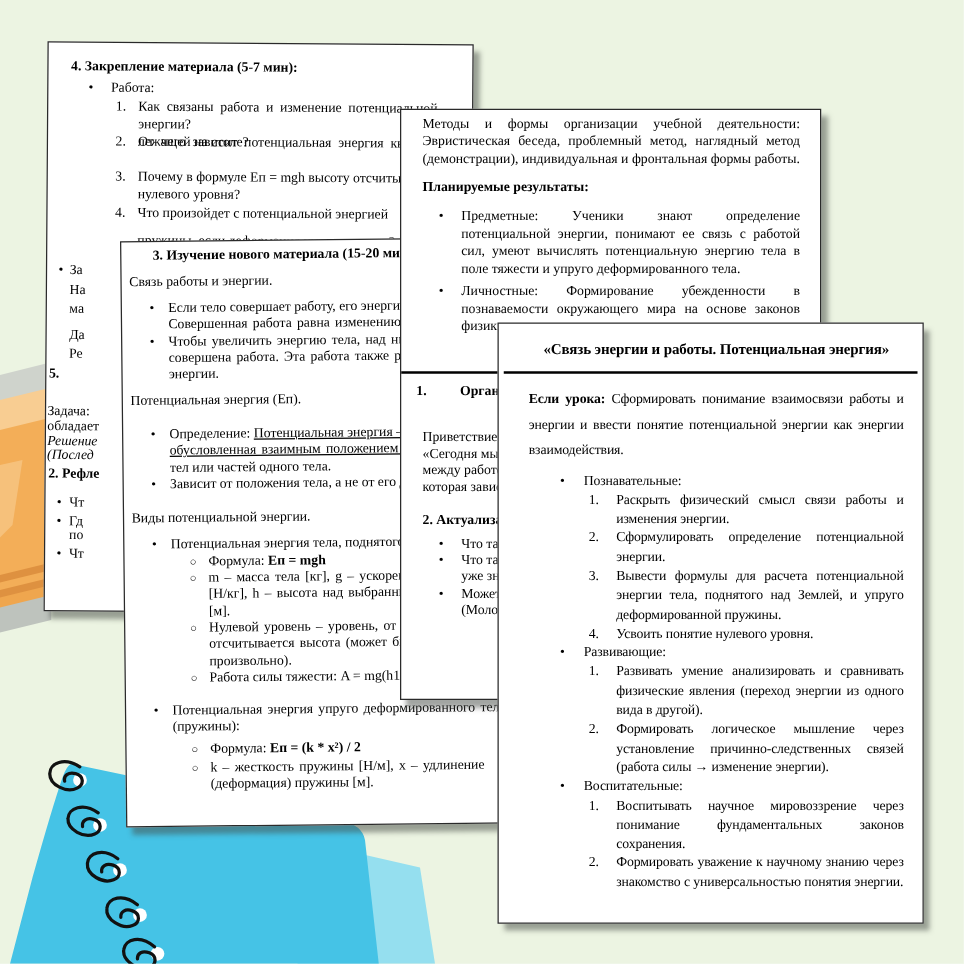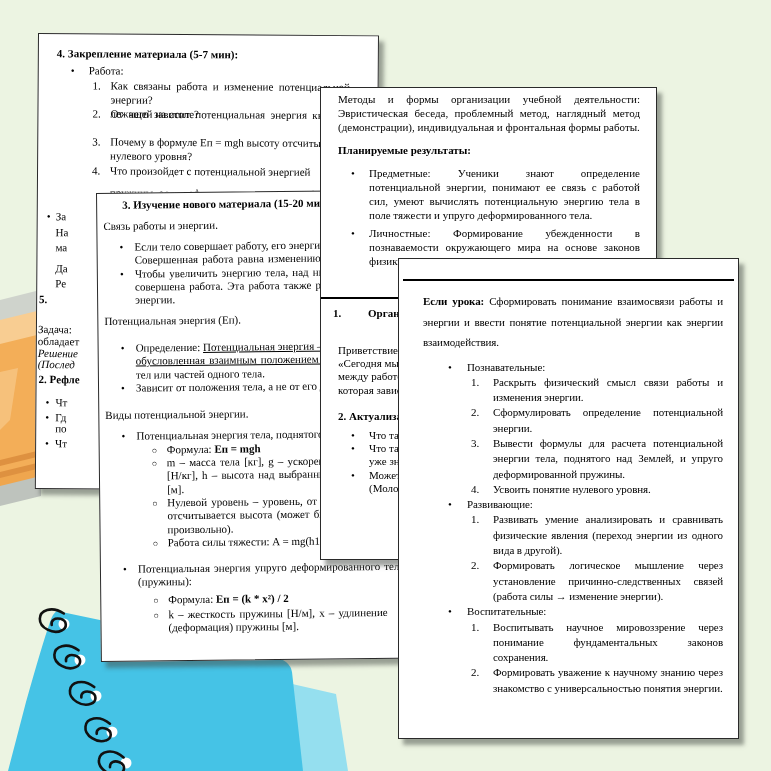--- a/index.html
+++ b/index.html
@@ -214,20 +214,21 @@
     </div>
     <div class="ln" style="left:48px;top:367px;">уже знакомы.)</div>
     <div class="ln" style="left:30px;top:381px;">
       <span class="mk" style="width:18px">•</span><span>Может ли поднятый молот совершить работу?</span>
     </div>
     <div class="ln" style="left:48px;top:394px;">(Молот копра, забивающего сваи.)</div>
   </div>
 
   <div id="doc4" class="page" style="left:398px;top:258px;width:339px;height:479px;z-index:5;">
     <div class="inner">
+      <div class="ttl" style="margin-bottom:0;">«Связь энергии и работы. Потенциальная энергия»</div>
       <div class="rule"></div>
       <p class="goal"><span class="b">Если урока: </span><span>Сформировать понимание взаимосвязи работы и энергии и ввести понятие потенциальной энергии как энергии взаимодействия.</span></p>
       <div class="ul">
         <div class="lirow li">
           <span class="mk">•</span>
             <div class="t">Познавательные:</div>
         </div>
       </div>
       <div class="ol">
         <div class="lirow li">

